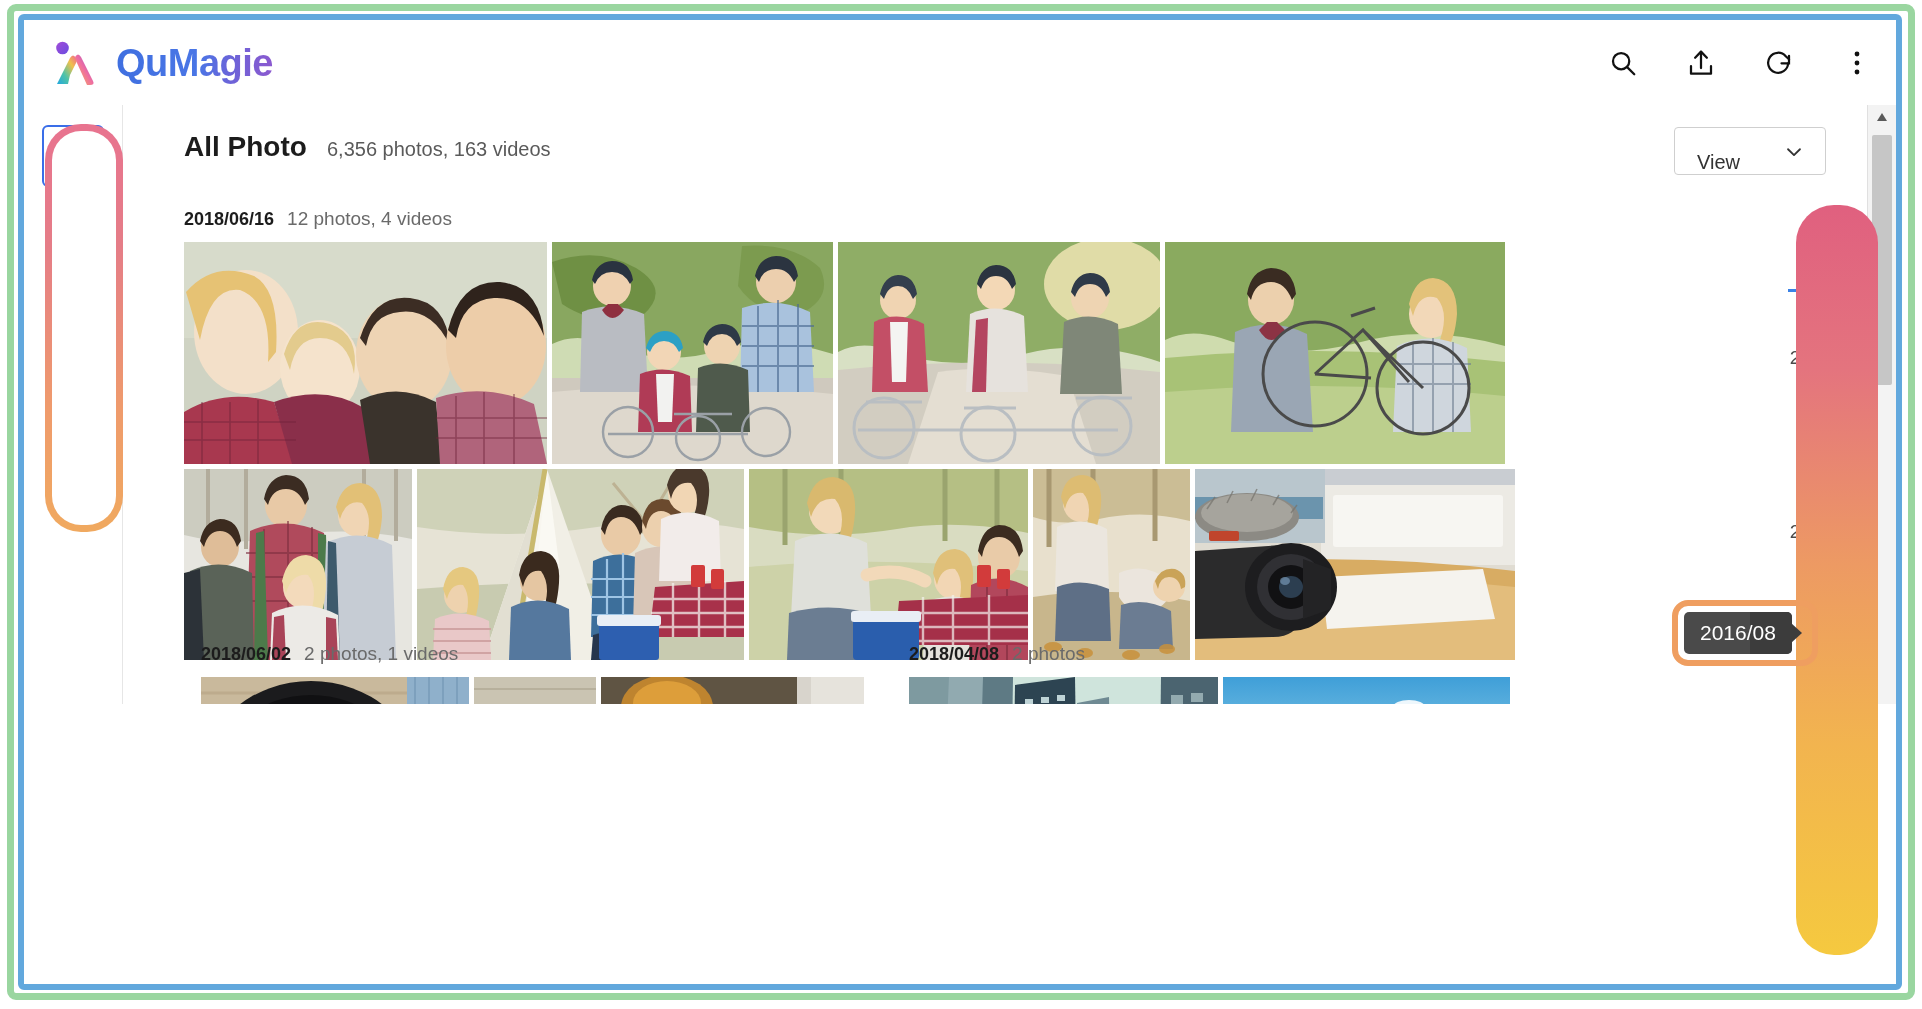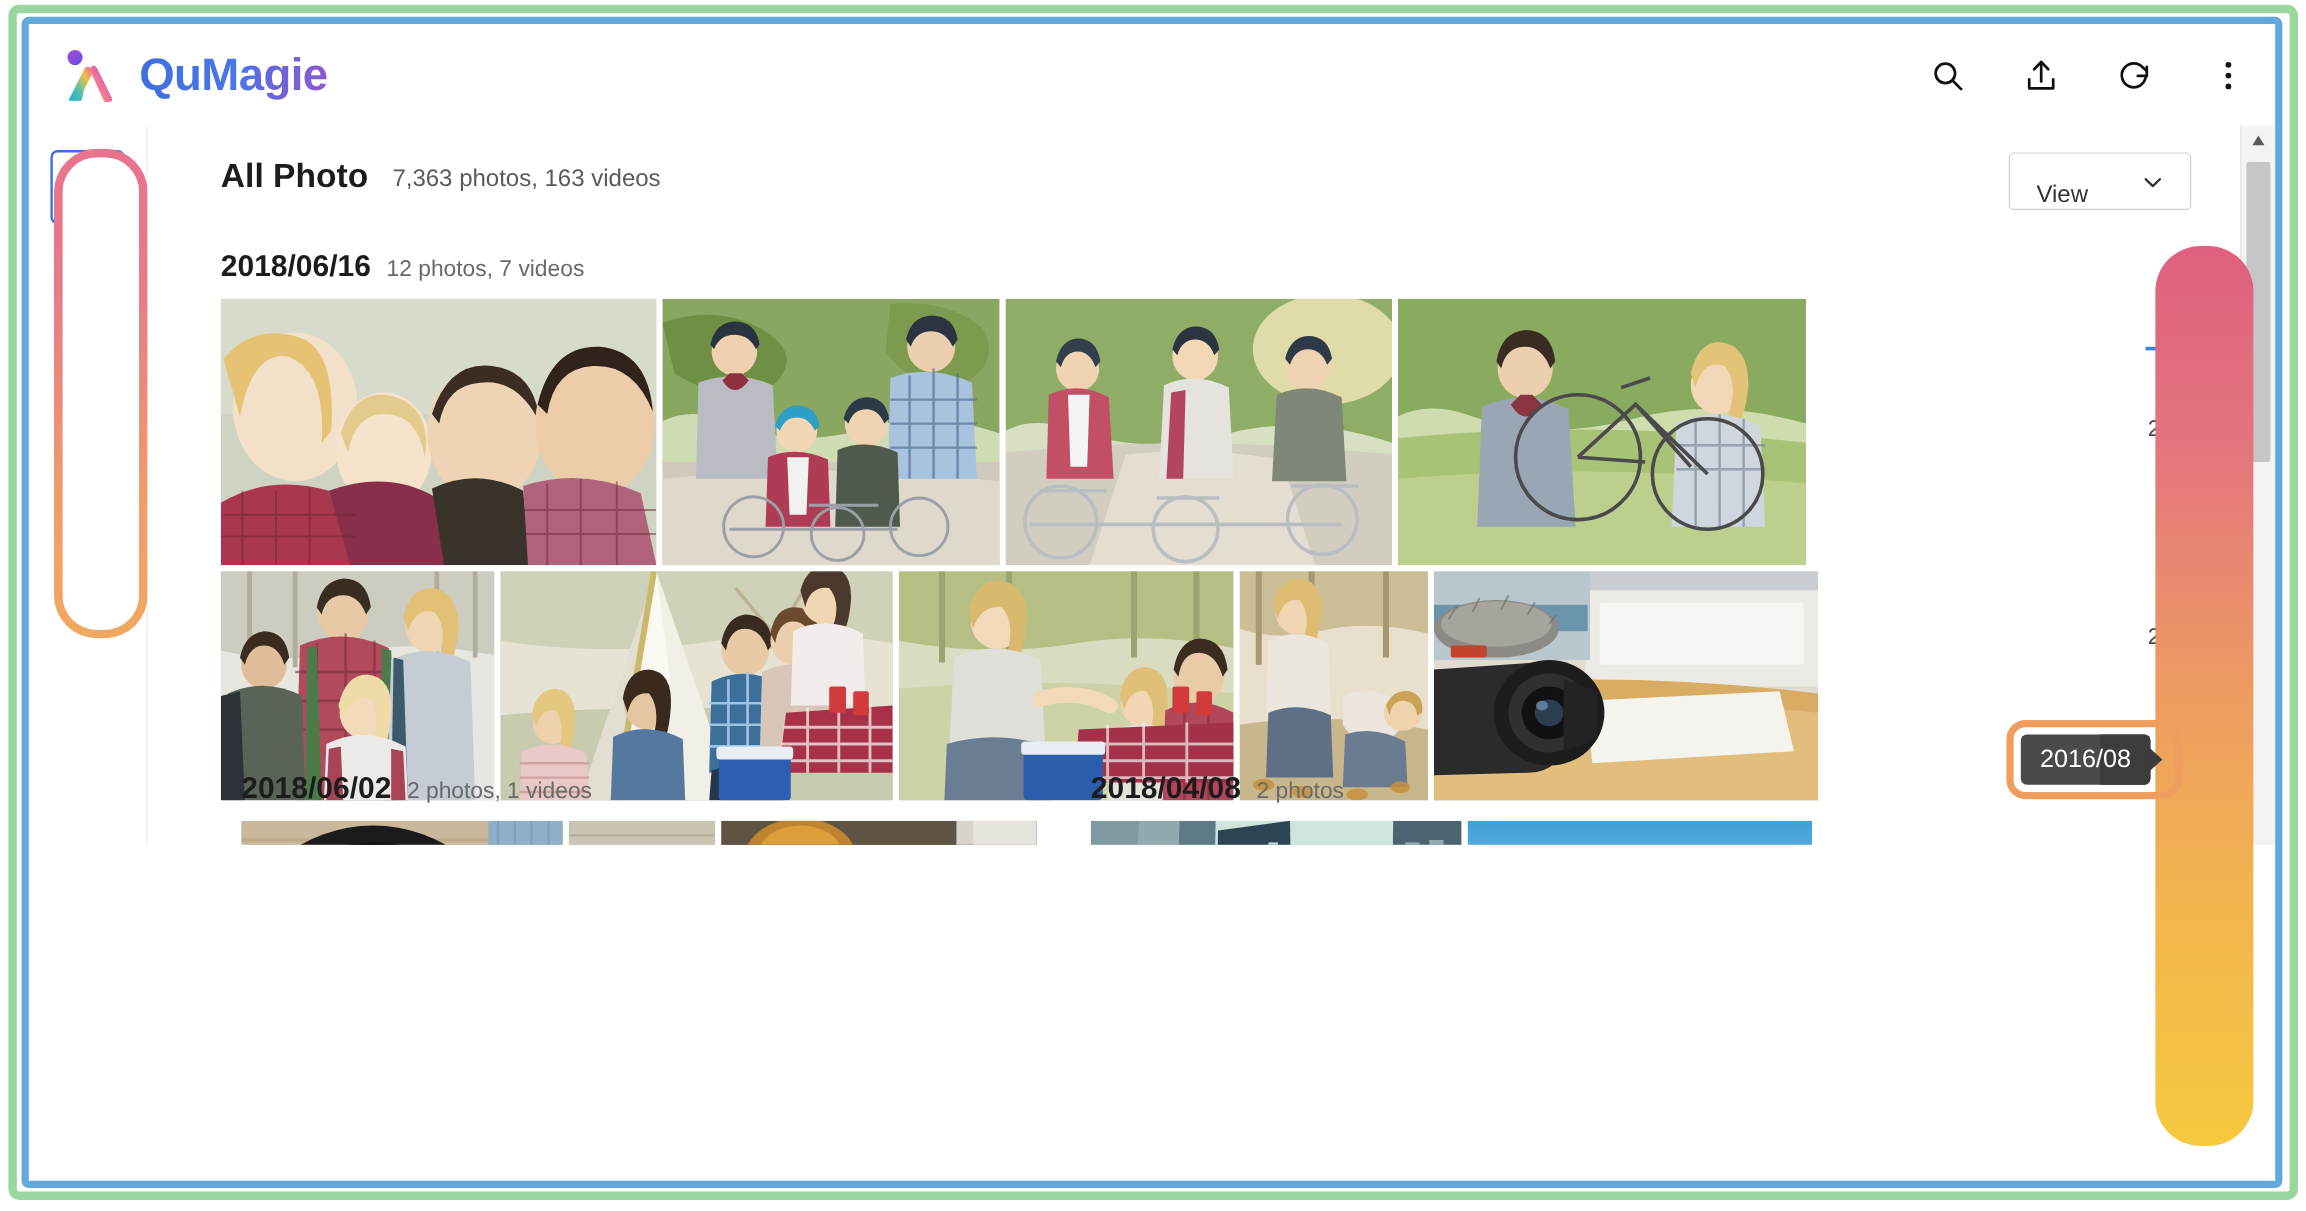--- a/index.html
+++ b/index.html
@@ -47,21 +47,21 @@
 
   .content-head{position:absolute;left:0;top:0;width:1773px;height:86px;}
   .page-title{position:absolute;left:61px;top:26px;font-size:28px;font-weight:bold;color:#1c1c1c;}
   .page-sub{position:absolute;left:204px;top:33px;font-size:20px;color:#5a5a5a;}
   .view-btn{position:absolute;right:70px;top:22px;width:150px;height:46px;border:1px solid #cfcfcf;border-radius:4px;background:#fff;display:flex;align-items:flex-end;cursor:pointer;}
   .view-btn-label{margin-left:22px;font-size:20px;color:#333;}
   .view-btn-chev{position:absolute;right:20px;top:13px;}
 
   .groups{position:absolute;left:0;top:86px;width:1773px;height:793px;}
   .group-head{display:flex;align-items:baseline;gap:13px;}
-  .group-date{font-size:25px;font-weight:bold;color:#1c1c1c;}
+  .group-date{font-size:18px;font-weight:bold;color:#1c1c1c;}
   .group-count{font-size:19px;color:#6a6a6a;}
 
   .grid-row{display:flex;gap:5px;}
   .ph{position:relative;overflow:hidden;background:#d9d9d9;}
 
   
   .timeline{position:absolute;right:56px;top:120px;width:64px;height:722px;background:#fff;z-index:40;}
   .tl-tick{position:absolute;right:14px;width:24px;height:3px;background:#6d6d6d;border-radius:2px;}
   .tl-year{position:absolute;right:8px;font-size:19px;color:#4a4a4a;}
   .tl-cursor{position:absolute;right:6px;width:46px;height:3px;background:#3b82e6;}
@@ -198,37 +198,37 @@
           <line x1="12" y1="9.2" x2="12" y2="17.4"></line>
           <line x1="14.4" y1="9.2" x2="14.1" y2="17.4"></line>
         </svg>
       </div>
     </div>
 
     <div class="content">
 
       <div class="content-head">
         <div class="page-title">All Photo</div>
-        <div class="page-sub">7,363 photos, 163 videos</div>
+        <div class="page-sub">6,356 photos, 163 videos</div>
         <div class="view-btn">
           <span class="view-btn-label">View</span>
           <span class="view-btn-chev">
             <svg width="22" height="22" viewBox="0 0 24 24" fill="none" stroke="#333" stroke-width="2" stroke-linecap="round" stroke-linejoin="round">
               <path d="M5.5 9 L12 15.4 L18.5 9"></path>
             </svg>
           </span>
         </div>
       </div>
 
       <div class="groups">
 
         <div style="position:absolute;left:61px;top:17px;">
           <div class="group-head">
             <span class="group-date">2018/06/16</span>
-            <span class="group-count">12 photos, 7 videos</span>
+            <span class="group-count">12 photos, 4 videos</span>
           </div>
 
           <div class="grid-row" style="margin-top:12px;">
 
             <div class="ph" style="width:363px;height:222px;">
               <svg width="363" height="222" viewBox="0 0 363 222" preserveAspectRatio="none">
                 <rect width="363" height="222" fill="#cfd3c3"></rect>
                 <rect y="0" width="363" height="96" fill="#d7dbcb"></rect>
                 <ellipse cx="62" cy="90" rx="52" ry="62" fill="#f3e0c9"></ellipse>
                 <path d="M2 50 Q30 18 70 34 Q96 48 92 110 L84 120 Q88 60 56 48 Q26 44 16 98 Z" fill="#e6c274"></path>

